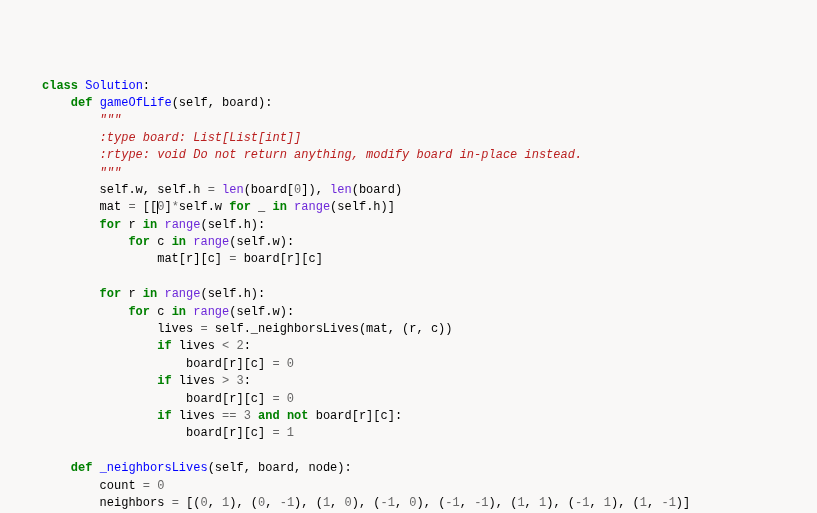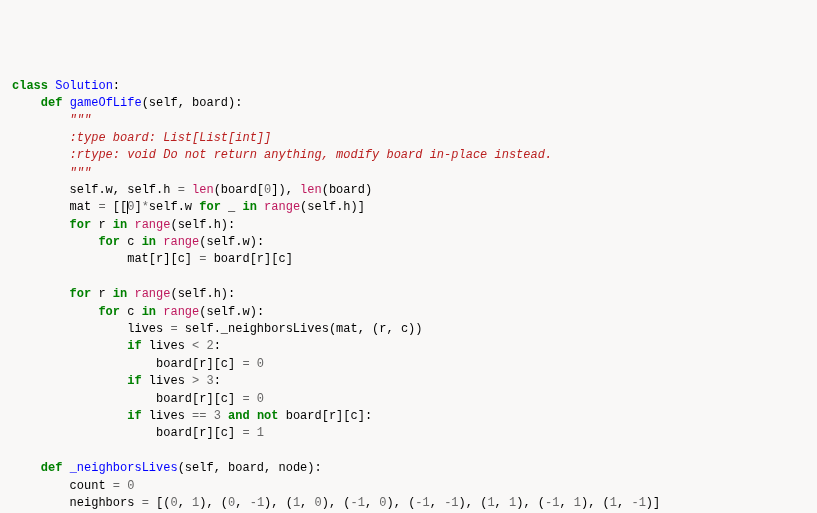--- a/index.html
+++ b/index.html
@@ -9,23 +9,23 @@
     font-family: "Courier New", Courier, monospace;
     font-size: 12px;
     line-height: 1.45;
     white-space: pre;
     color: #000;
   }
   .kw { color: #008000; font-weight: bold; }
   .cls { color: #0000ff; }
   .num { color: #666666; }
   .op { color: #666666; }
-  .builtin { color: #be185d; }
+  .builtin { color: #6d28d9; }
   .docstr { color: #ba2020; font-style: italic; }
-  .line { display: block; }
+  .line { display: block; margin-left: 30px; }
   .cursor {
     display: inline-block;
     width: 1px;
     height: 13px;
     background: #000;
     vertical-align: text-bottom;
     margin-right: -1px;
   }
 </style>
 </head>

